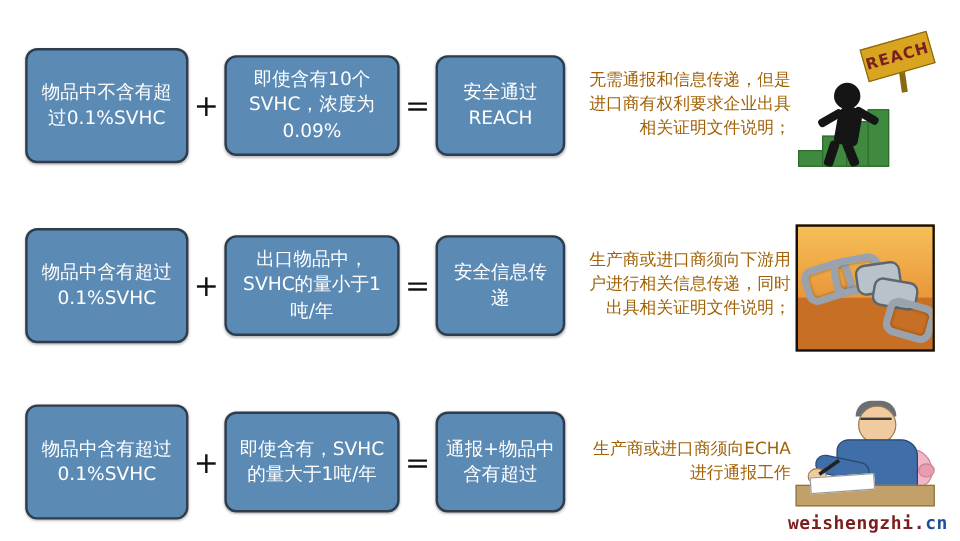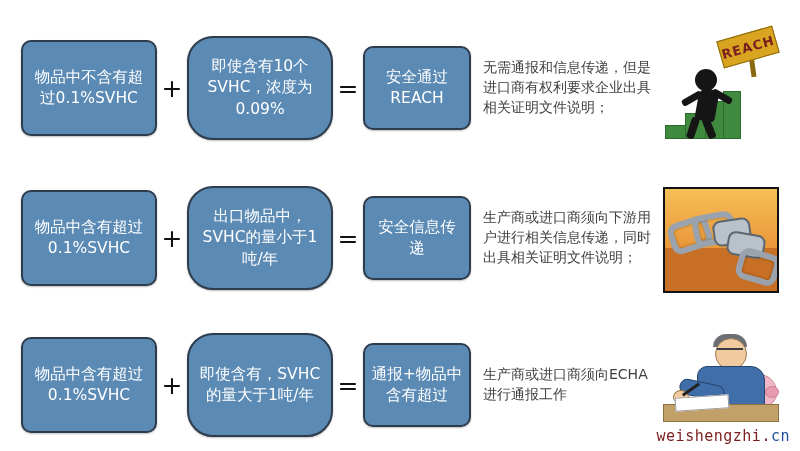--- a/index.html
+++ b/index.html
@@ -48,42 +48,41 @@
     padding: 4px 6px;
     box-shadow: 0 1px 2px rgba(0,0,0,0.25);
   }
   .box-a {
     margin-left: 21px;
     width: 136px;
     height: 96px;
   }
   .box-b {
     width: 146px;
-    height: 104px;
-    border-radius: 26px;
+    height: 84px;
   }
   .box-c {
     width: 108px;
     height: 84px;
   }
   .op {
     width: 30px;
     text-align: center;
     font-size: 25px;
     color: #111111;
     font-weight: 400;
     font-family: "DejaVu Sans", "Liberation Sans", sans-serif;
   }
   .note {
     width: 176px;
     margin-left: 12px;
-    color: #404040;
+    color: #a16207;
     font-size: 14px;
     line-height: 1.42;
-    text-align: left;
+    text-align: right;
   }
   .art {
     position: relative;
     width: 118px;
     height: 110px;
     margin-left: 2px;
   }
 
   
   .r1-stairs {
@@ -320,21 +319,21 @@
     border-radius: 50%;
     background: #3a3030;
   }
 
   
   #watermark {
     position: absolute;
     right: 10px;
     bottom: 6px;
     font-size: 15px;
-    font-weight: normal;
+    font-weight: bold;
     font-family: "DejaVu Sans Mono", "Liberation Mono", monospace;
     letter-spacing: 0.5px;
   }
   #watermark .wm-main { color: #7b1d1d; }
   #watermark .wm-tld { color: #1d4f9b; }
 </style>
 </head>
 <body>
 
 <div id="diagram">

